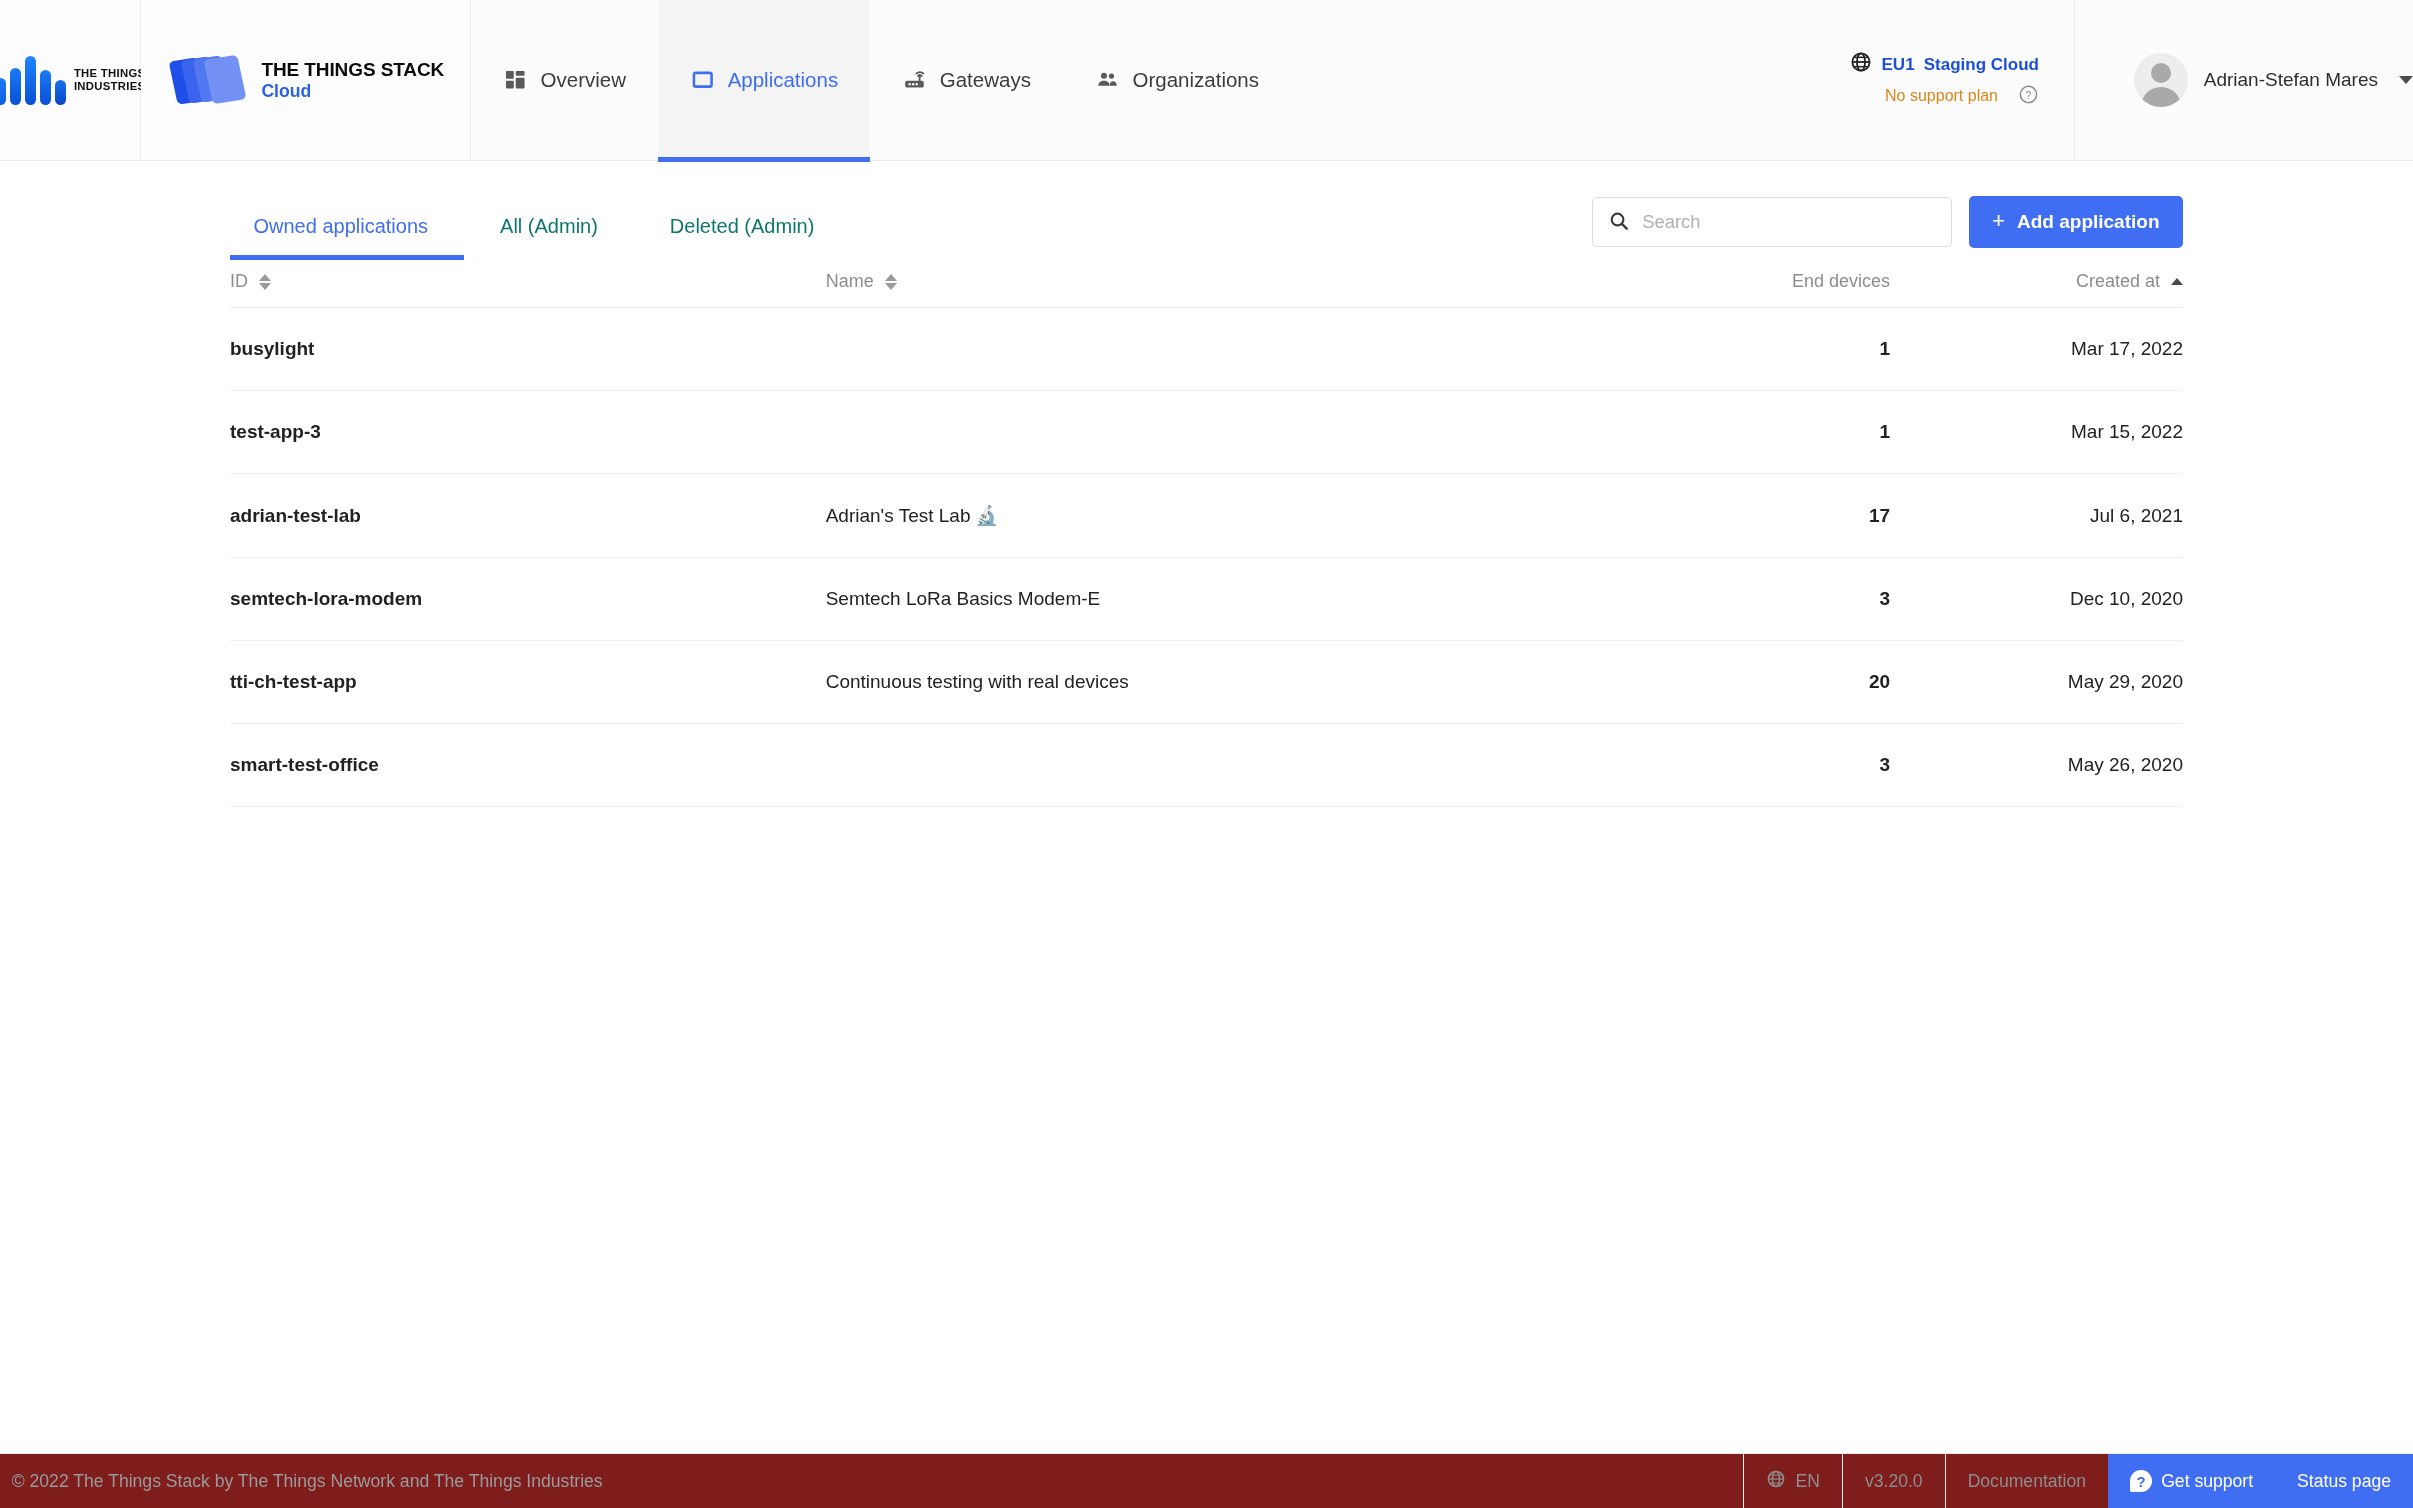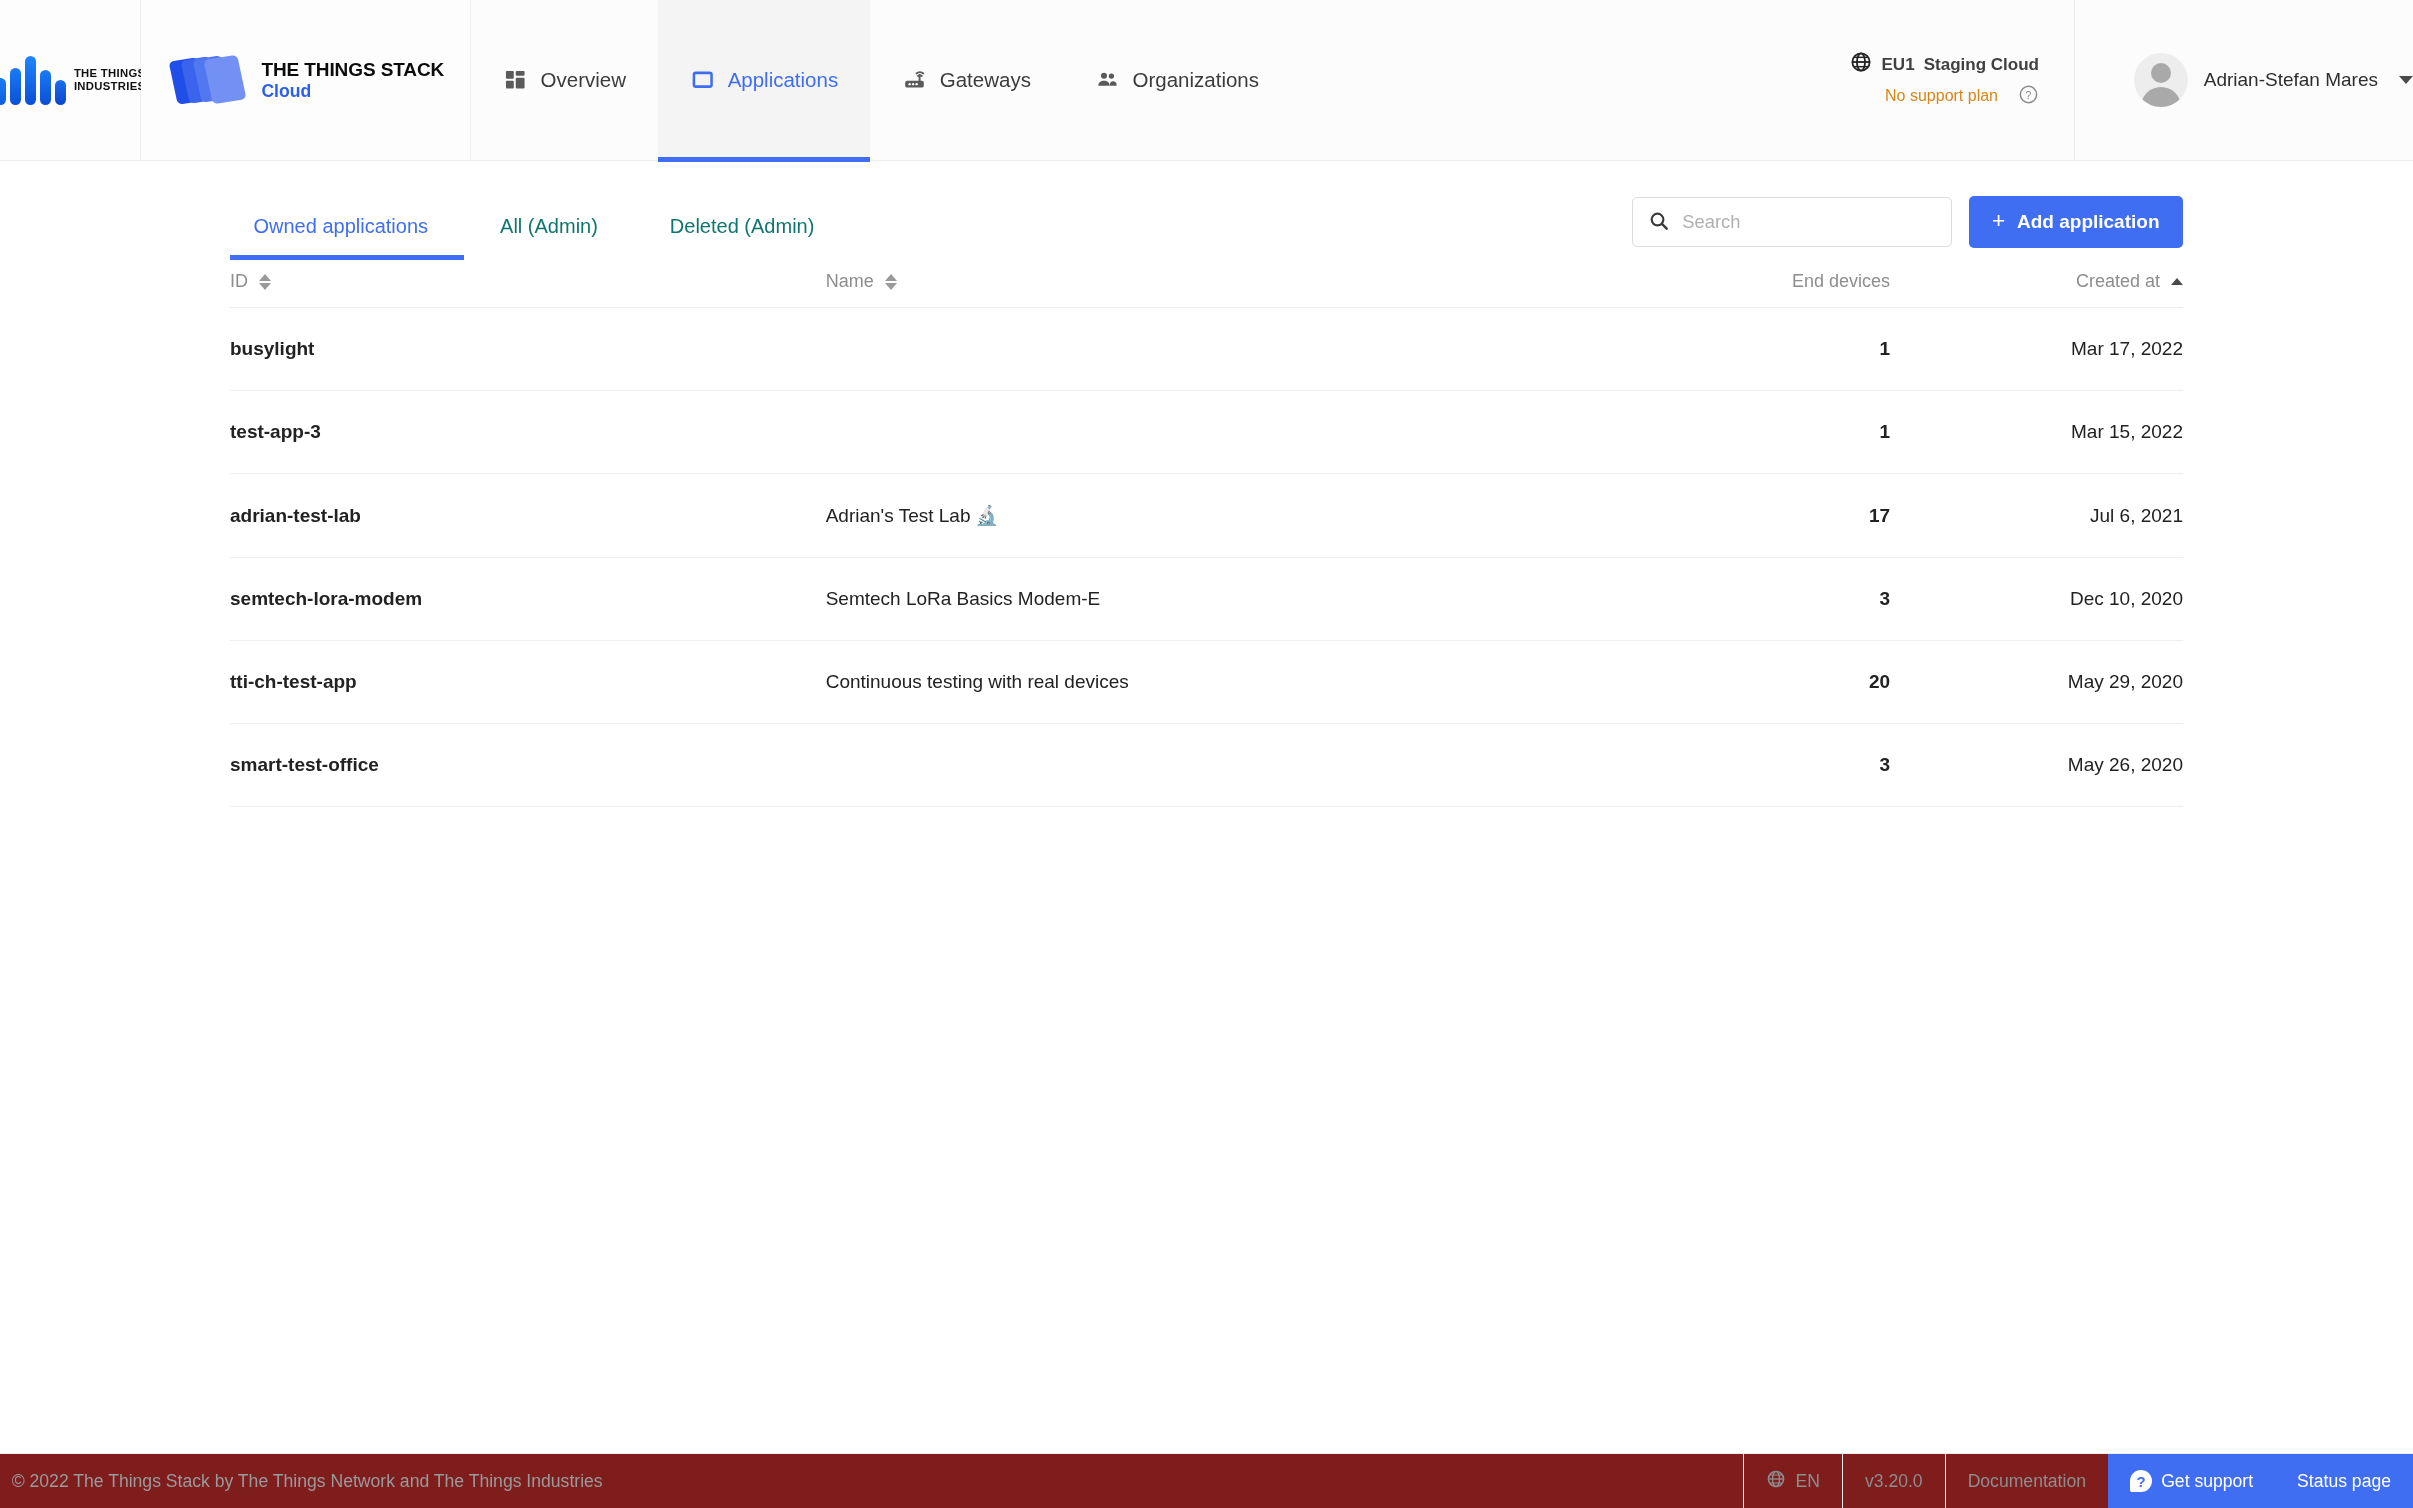--- a/index.html
+++ b/index.html
@@ -110,21 +110,21 @@
   .header-spacer { flex: 1 1 auto; }
 
   .cloud-block {
     display: flex;
     flex-direction: column;
     justify-content: center;
     align-items: flex-end;
     padding-right: 35px;
     gap: 5.9px;
   }
-  .cloud-line1 { display:flex; align-items:center; gap:9.2px; font-size:17px; color:#404040; }
+  .cloud-line1 { display:flex; align-items:center; gap:9.2px; font-size:17px; color:#1d4ed8; }
   .cloud-line1 b { font-weight: 700; }
   .cloud-line1 .cl-name { font-weight: 600; }
   .cloud-line2 { display:flex; align-items:center; gap:20px; font-size:16px; color:#d98518; }
 
   .user-cell {
     width: 339px;
     min-width: 339px;
     display: flex;
     align-items: center;
     gap: 16px;
@@ -178,21 +178,21 @@
   .tab.active { color: #3f6ef2; }
   .tab.active::after {
     content: "";
     position: absolute;
     left: 0; right: 0; bottom: 0;
     height: 5px;
     background: #3f6ef2;
   }
   .actions { display: flex; align-items: center; gap: 17px; padding-bottom: 11.7px; }
   .searchbox {
-    width: 320px;
+    width: 360px;
     height: 50px;
     border: 1.7px solid #dcdcdc;
     border-radius: 5px;
     display: flex;
     align-items: center;
     padding: 0 15px;
     gap: 12.6px;
     background: #fff;
   }
   .searchbox input {

